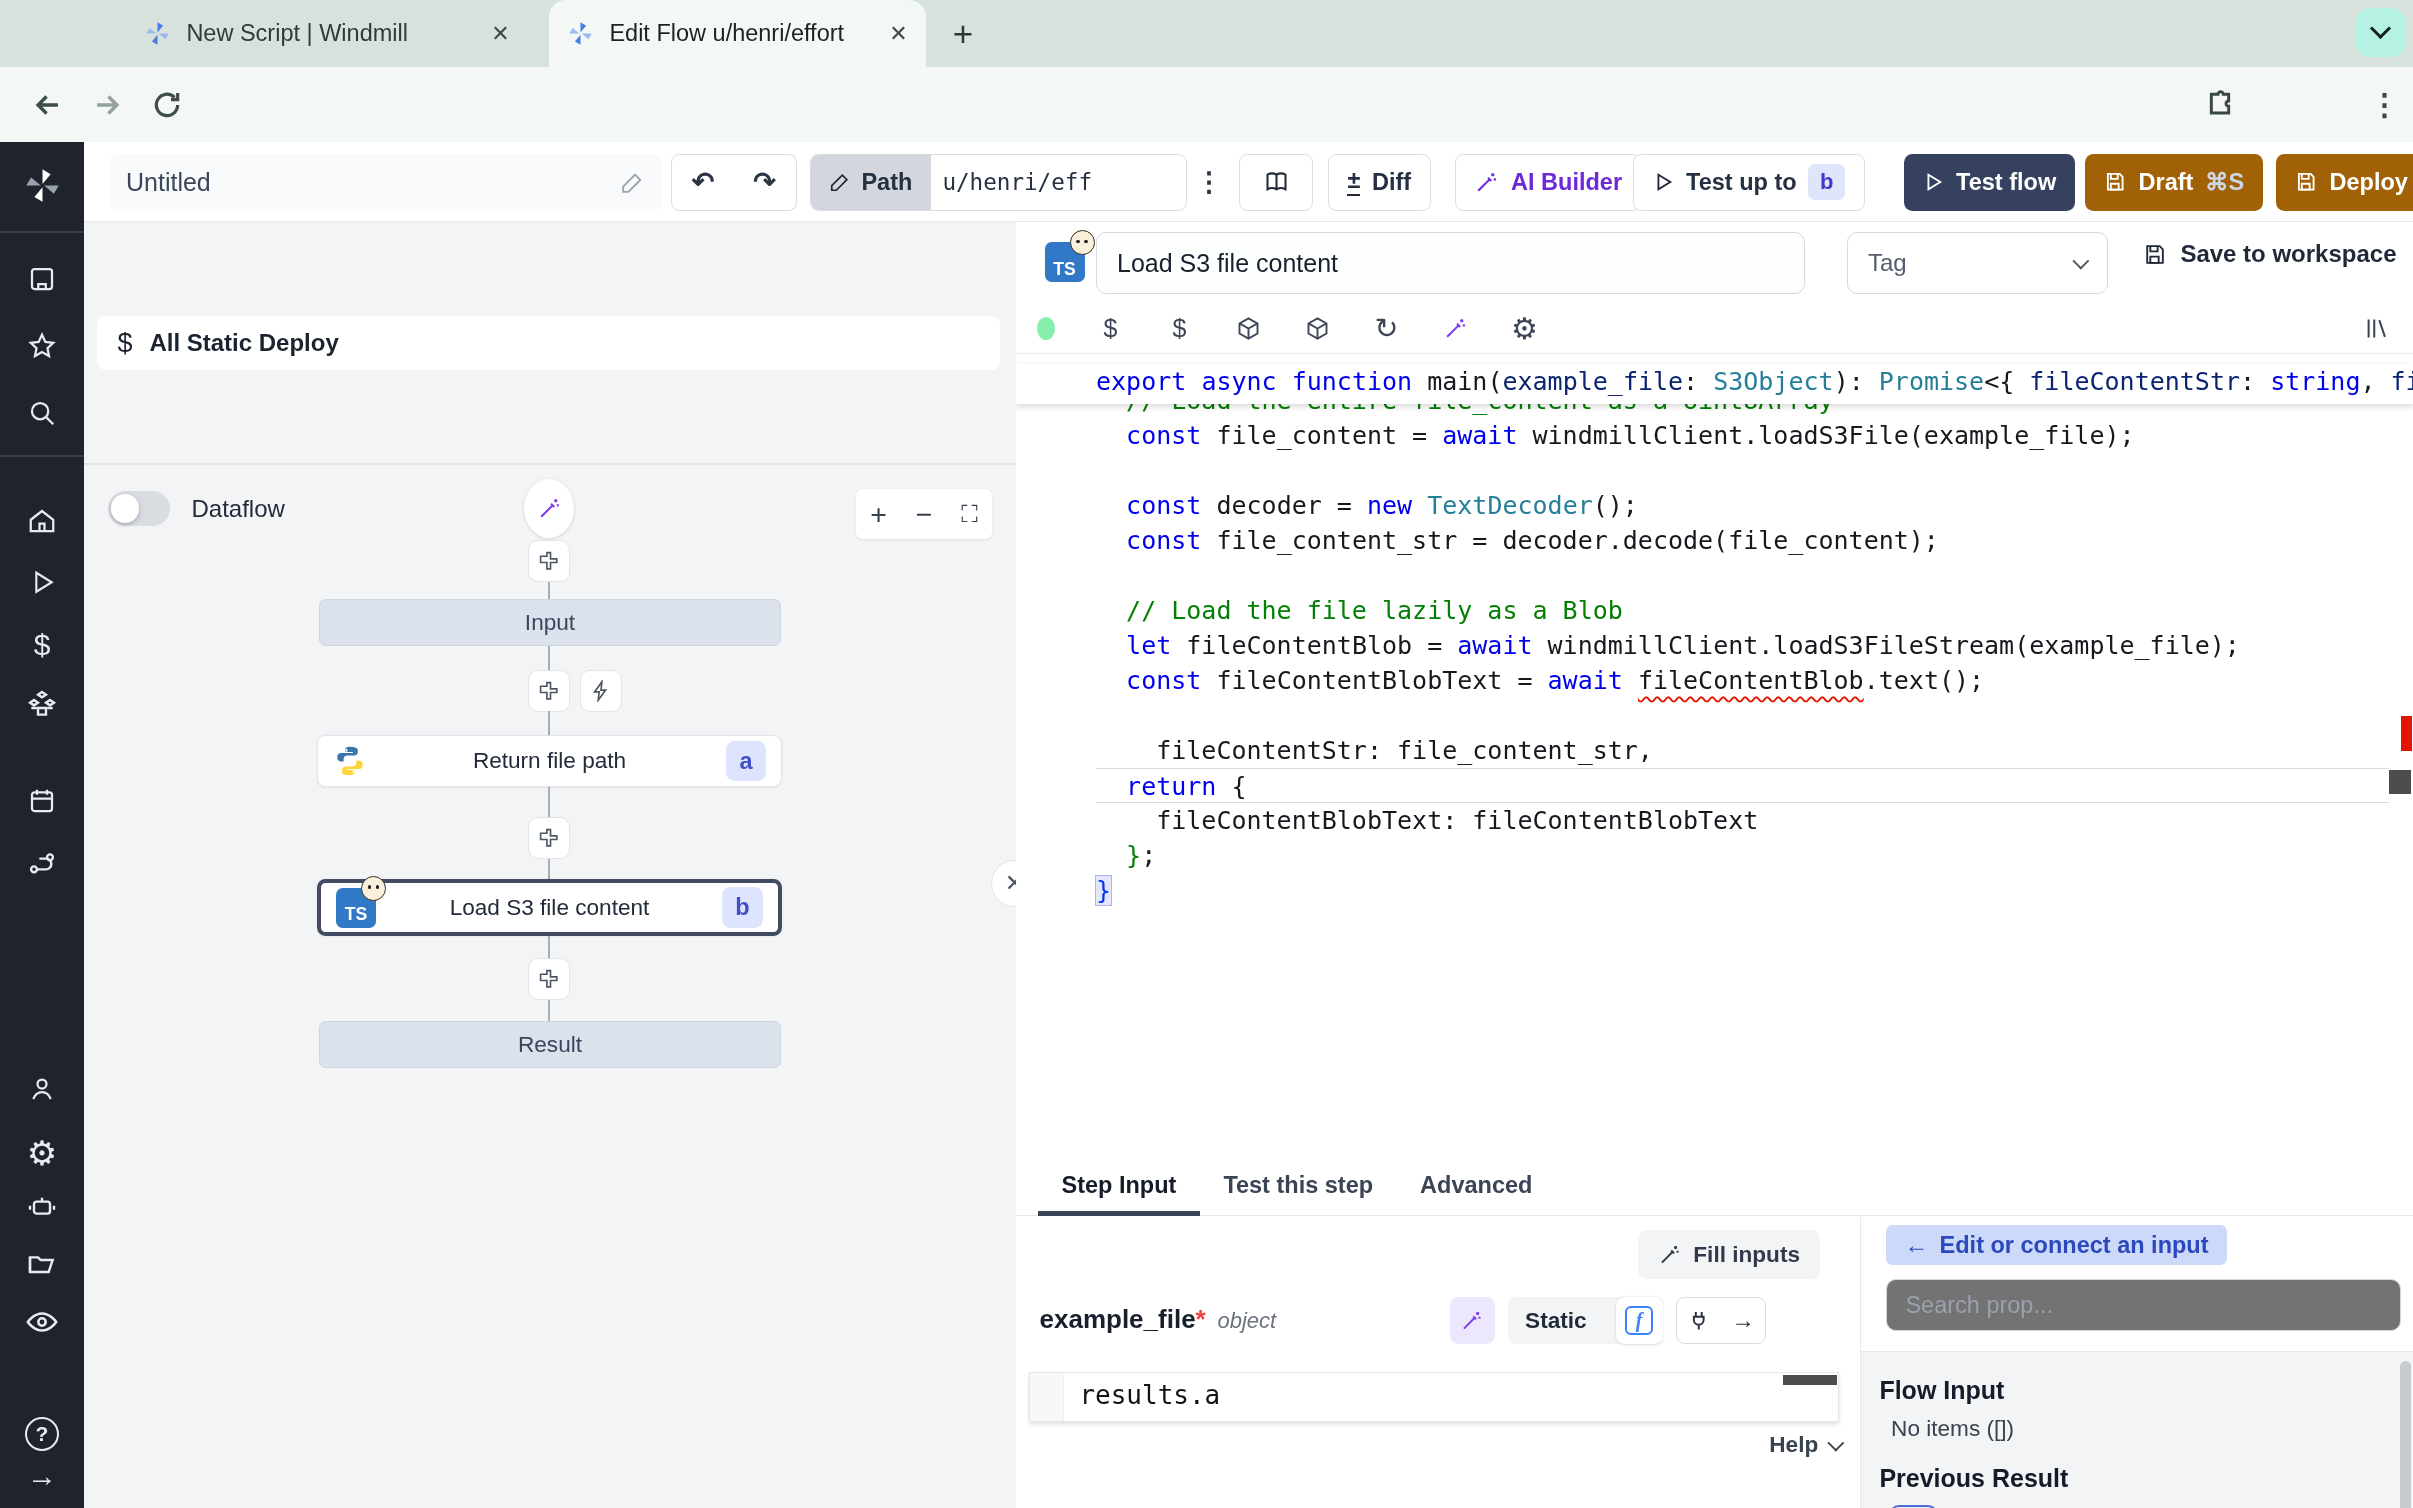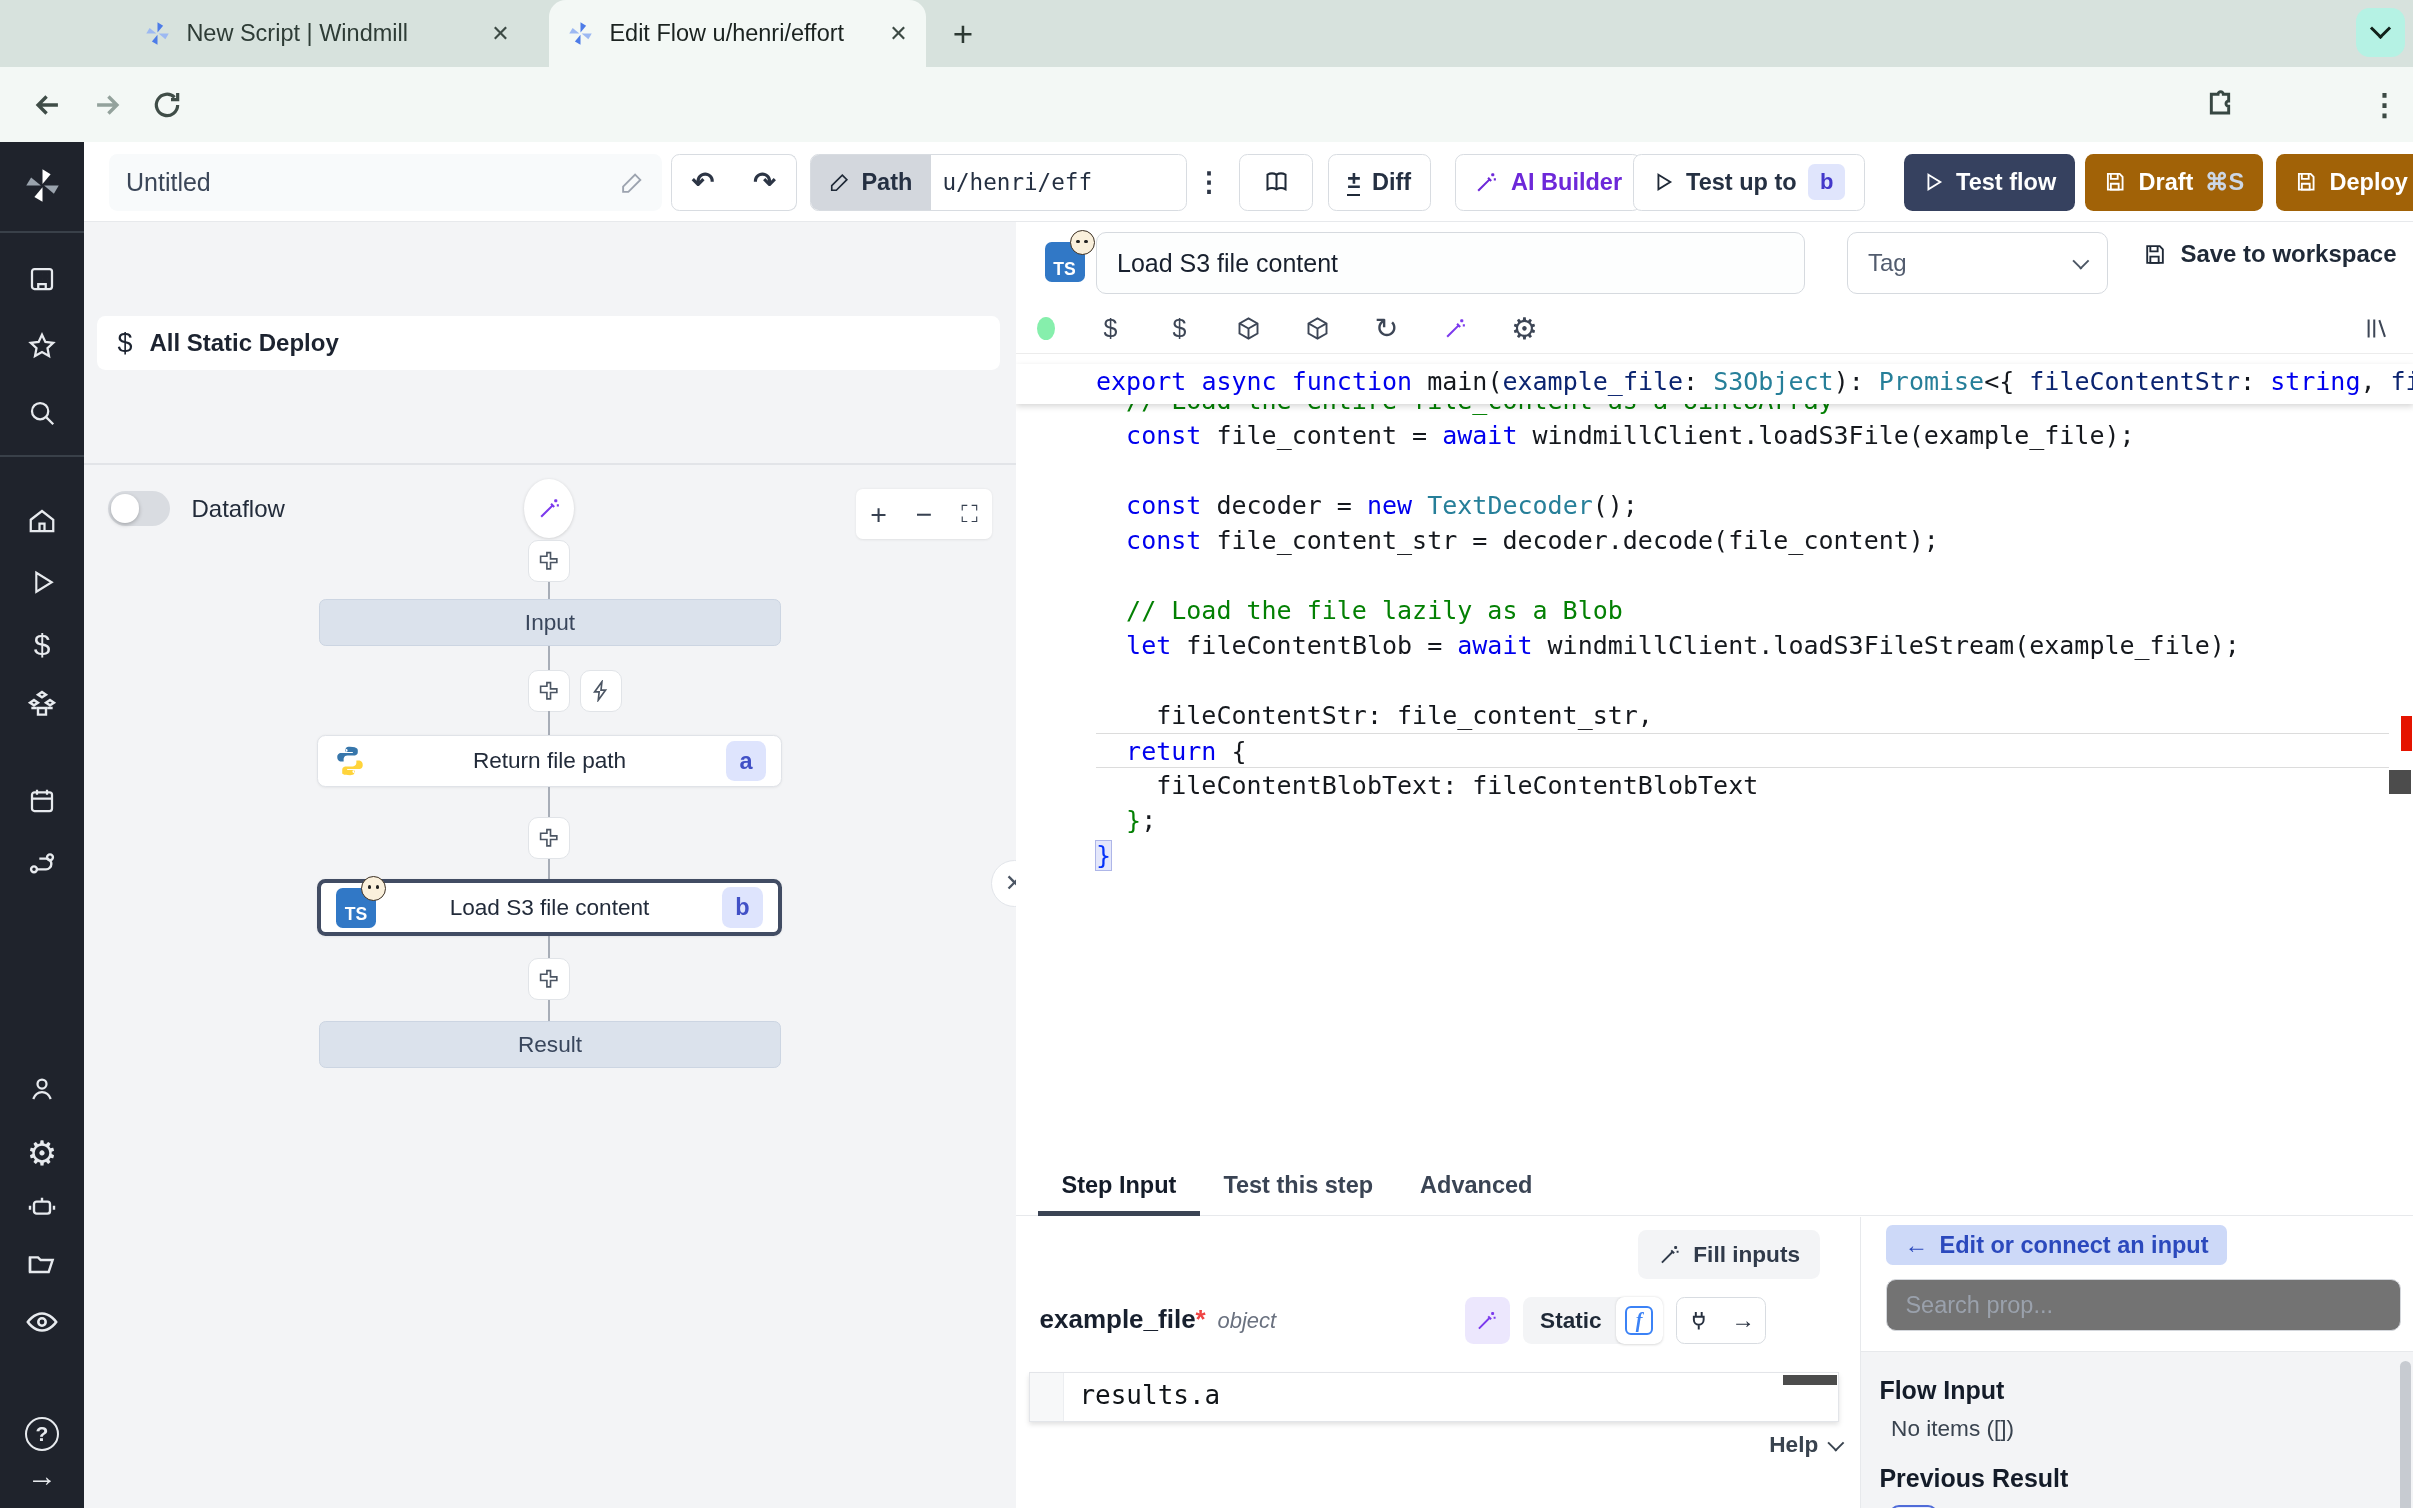--- a/index.html
+++ b/index.html
@@ -116,21 +116,21 @@
   .btab.active { color:#141c29; }
   .btab.active::after { content:""; position:absolute; left:0; right:0; bottom:0; height:5px; background:#3b4454; }
 
   
   .si-pane { position:absolute; left:0; top:995px; width:844px; height:291px; background:#fff; }
   .fill-btn { position:absolute; right:40px; top:13.4px; height:49px; display:flex; align-items:center; gap:11.7px;
     background:#f3f4f6; border-radius:8.4px; padding:0 20px; font-size:22.6px; font-weight:600; color:#303a4a; }
   .arg-name { font-size:26px; font-weight:800; color:#18202e; }
   .req { color:#ef4444; } .argtype { font-size:22px; font-style:italic; color:#6b7280; margin-left:11.7px; font-weight:400; }
   .wandbtn { width:45px; height:47px; background:#ece7fd; border-radius:8.4px; display:flex; align-items:center; justify-content:center; }
-  .staticgrp { height:47px; background:#f3f4f6; border-radius:8.4px; display:flex; align-items:center; gap:14px; padding-left:17px;
+  .staticgrp { height:47px; background:#f3f4f6; border-radius:8.4px; display:flex; align-items:center; gap:29px; padding-left:17px;
     font-size:22.6px; font-weight:700; color:#1f2937; }
   .fbtn { width:47px; height:47px; background:#fff; border-radius:8.4px; box-shadow:0 0.8px 2.5px rgba(0,0,0,.15);
     display:flex; align-items:center; justify-content:center; }
   .fglyph { width:28.5px; height:28.5px; border:2.5px solid #3b82f6; border-radius:5.9px; color:#3b82f6; font-size:20px; font-weight:700;
     font-style:italic; display:flex; align-items:center; justify-content:center; font-family:"Liberation Serif",serif; }
   .pluggrp { height:47px; border:1.7px solid #d8dce1; border-radius:8.4px; background:#fff; display:flex; align-items:center; }
   .pluggrp > div { width:44px; display:flex; justify-content:center; font-size:23.5px; color:#27303f; }
   .expr-editor { position:absolute; left:13.4px; top:155px; width:810px; height:50px; background:#fff; border:0.8px solid #e3e5e9;
     box-shadow:0 2.5px 5px rgba(0,0,0,.12); display:flex; }
   .expr-gutter { width:34px; background:#f7f8f9; border-right:0.8px solid #eceef1; }
@@ -554,20 +554,21 @@
           </div>
         <div class="code-scroll">
             <div class="code-line"><span class="tok-cm">  // Load the entire file_content as a Uint8Array</span></div>
             <div class="code-line"><span class="tok-pl">  </span><span class="tok-kw">const</span><span class="tok-pl"> file_content = </span><span class="tok-kw">await</span><span class="tok-pl"> windmillClient.loadS3File(example_file);</span></div>
             <div class="code-line"></div>
             <div class="code-line"><span class="tok-pl">  </span><span class="tok-kw">const</span><span class="tok-pl"> decoder = </span><span class="tok-kw">new</span><span class="tok-pl"> </span><span class="tok-ty">TextDecoder</span><span class="tok-pl">();</span></div>
             <div class="code-line"><span class="tok-pl">  </span><span class="tok-kw">const</span><span class="tok-pl"> file_content_str = decoder.decode(file_content);</span></div>
             <div class="code-line"></div>
             <div class="code-line"><span class="tok-cm">  // Load the file lazily as a Blob</span></div>
             <div class="code-line"><span class="tok-pl">  </span><span class="tok-kw">let</span><span class="tok-pl"> fileContentBlob = </span><span class="tok-kw">await</span><span class="tok-pl"> windmillClient.loadS3FileStream(example_file);</span></div>
+            <div class="code-line"><span class="tok-pl">  </span><span class="tok-kw">const</span><span class="tok-pl"> fileContentBlobText = </span><span class="tok-kw">await</span><span class="tok-pl"> </span><span class="tok-sq">fileContentBlob</span><span class="tok-pl">.text();</span></div>
             <div class="code-line"></div>
             <div class="code-line"><span class="tok-pl">    fileContentStr: file_content_str,</span></div>
             <div class="code-line hl"><span class="tok-pl">  </span><span class="tok-kw">return</span><span class="tok-pl"> {</span></div>
             <div class="code-line"><span class="tok-pl">    fileContentBlobText: fileContentBlobText</span></div>
             <div class="code-line"><span class="tok-pl">  </span><span class="tok-cm">}</span><span class="tok-pl">;</span></div>
             <div class="code-line"><span class="tok-brb">}</span></div>
           </div>
         <div class="ruler-red"></div>
         <div class="ruler-thumb"></div>
       </div>

